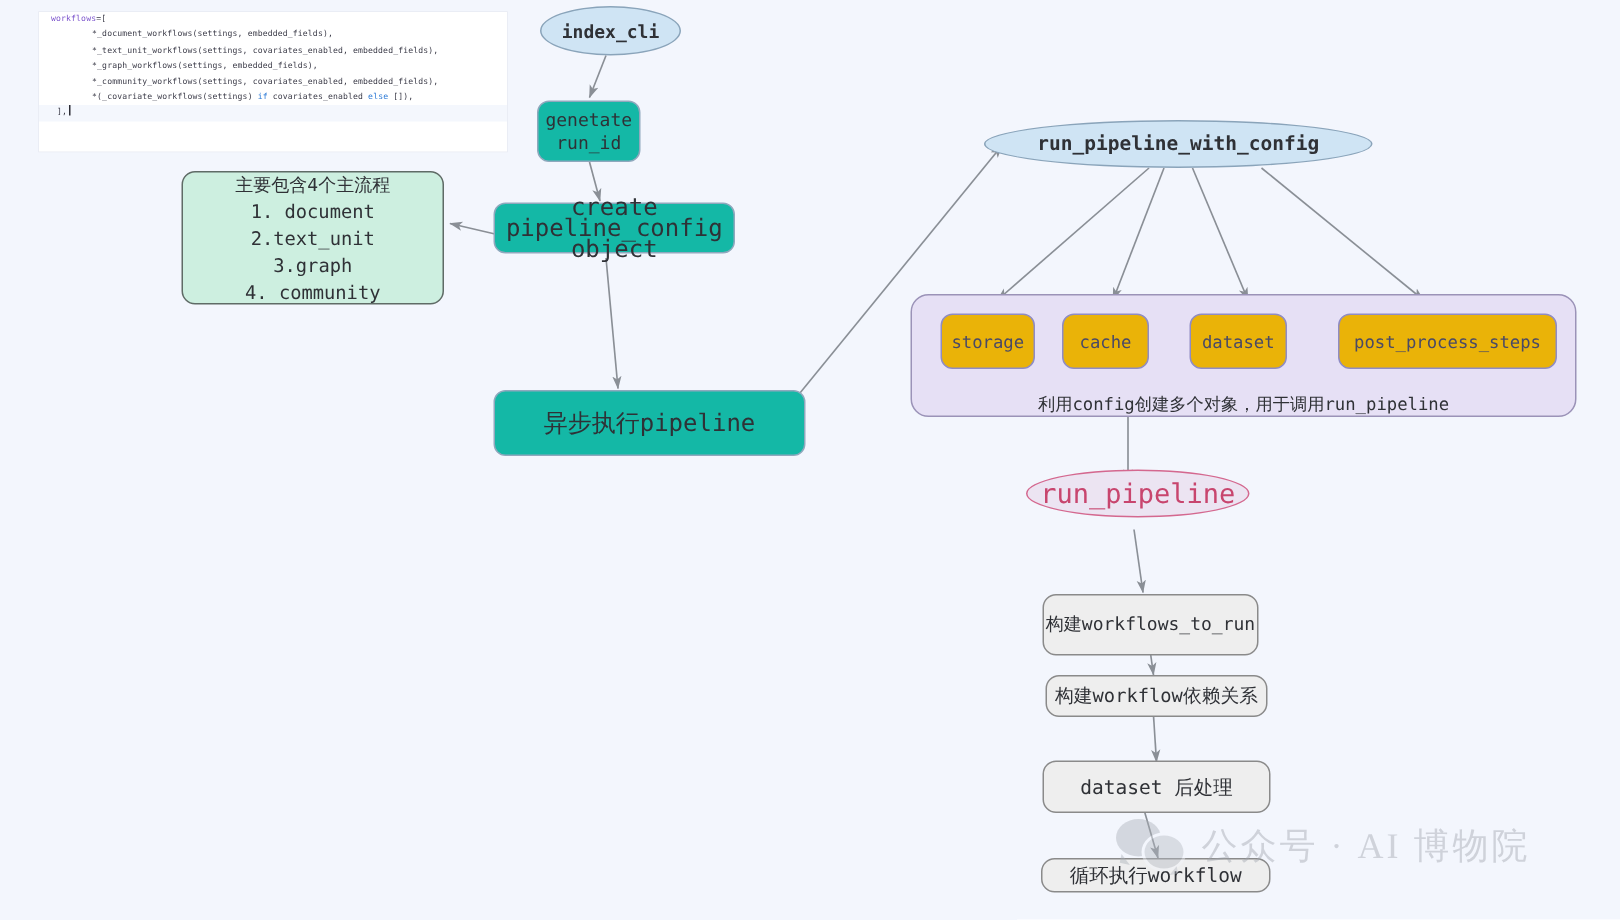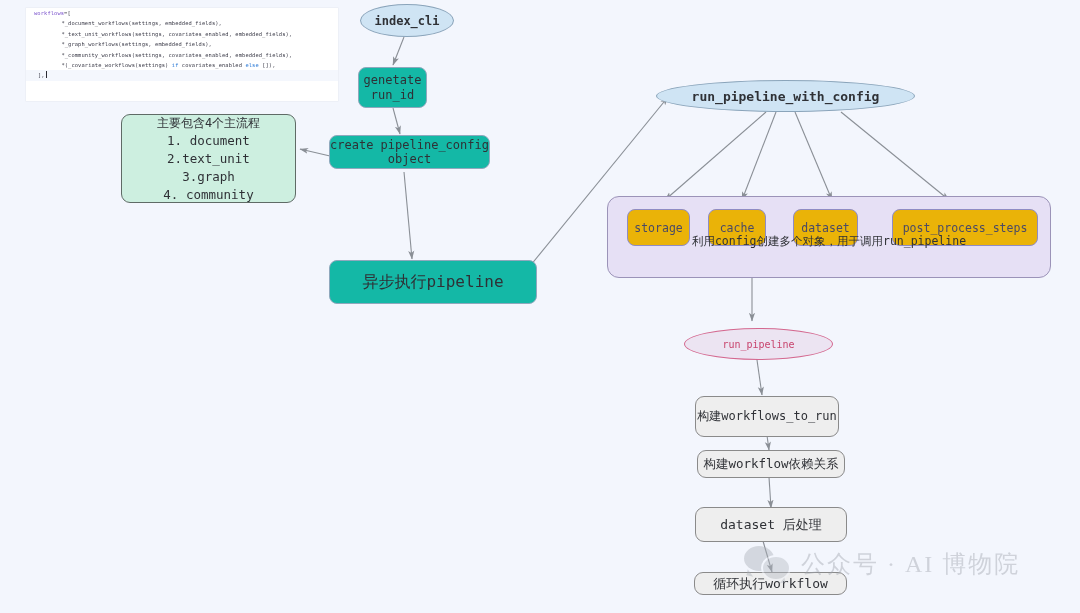--- a/index.html
+++ b/index.html
@@ -102,21 +102,21 @@
     background: #eab308;
     border: 1px solid #8f8cc4;
     border-radius: 8px;
     color: #4a4a66;
   }
 
   .group-caption {
     position: absolute;
     left: 0;
     right: 0;
-    bottom: 28px;
+    bottom: 0;
     text-align: center;
     font-family: "DejaVu Sans Mono", monospace;
     font-size: 11.5px;
     color: #2f3136;
   }
 
   .green-title {
     font-size: 12px;
     line-height: 18px;
   }
@@ -251,36 +251,36 @@
     <div class="green-list">2.text_unit</div>
     <div class="green-list">3.graph</div>
     <div class="green-list">4. community</div>
   </div>
 
   <div class="node blue-ellipse" style="left:360px; top:4px; width:94px; height:33px; font-size:12px;">index_cli</div>
 
   <div class="node blue" style="left:358px; top:67px; width:69px; height:41px; font-size:12px; line-height:15px;">genetate
 run_id</div>
 
-  <div class="node blue" style="left:329px; top:135px; width:161px; height:34px; font-size:12px; line-height:14px;">create pipeline_config
+  <div class="node blue" style="left:329px; top:135px; width:161px; height:34px; font-size:16px; line-height:14px;">create pipeline_config
 object</div>
 
   <div class="node blue" style="left:329px; top:260px; width:208px; height:44px; font-size:16px;">异步执行pipeline</div>
 
   <div class="node blue-ellipse" style="left:656px; top:80px; width:259px; height:32px; font-size:13px;">run_pipeline_with_config</div>
 
   <div class="node lavender-group" style="left:607px; top:196px; width:444px; height:82px;">
     <div class="node lav-item" style="left:19px; top:12px; width:63px; height:37px; font-size:11.5px; position:absolute;">storage</div>
     <div class="node lav-item" style="left:100px; top:12px; width:58px; height:37px; font-size:11.5px; position:absolute;">cache</div>
     <div class="node lav-item" style="left:185px; top:12px; width:65px; height:37px; font-size:11.5px; position:absolute;">dataset</div>
     <div class="node lav-item" style="left:284px; top:12px; width:146px; height:37px; font-size:11.5px; position:absolute;">post_process_steps</div>
     <div class="group-caption">利用config创建多个对象，用于调用run_pipeline</div>
   </div>
 
-  <div class="node pink-ellipse" style="left:684px; top:328px; width:149px; height:32px; font-size:10px;">run_pipeline</div>
+  <div class="node pink-ellipse" style="left:684px; top:313px; width:149px; height:32px; font-size:18px;">run_pipeline</div>
 
   <div class="node gray" style="left:695px; top:396px; width:144px; height:41px; font-size:12px;">构建workflows_to_run</div>
 
   <div class="node gray" style="left:697px; top:450px; width:148px; height:28px; font-size:12.5px;">构建workflow依赖关系</div>
 
   <div class="node gray" style="left:695px; top:507px; width:152px; height:35px; font-size:13px;">dataset 后处理</div>
 
   <div class="node gray" style="left:694px; top:572px; width:153px; height:23px; font-size:13px;">循环执行workflow</div>
 
   <div id="watermark">

